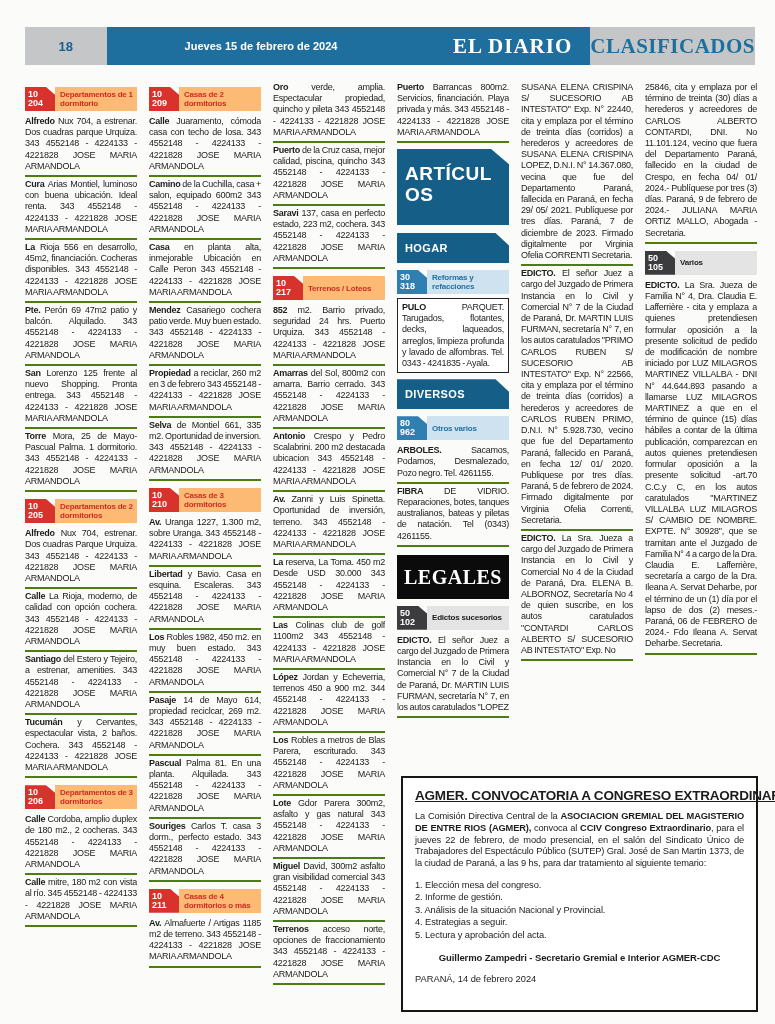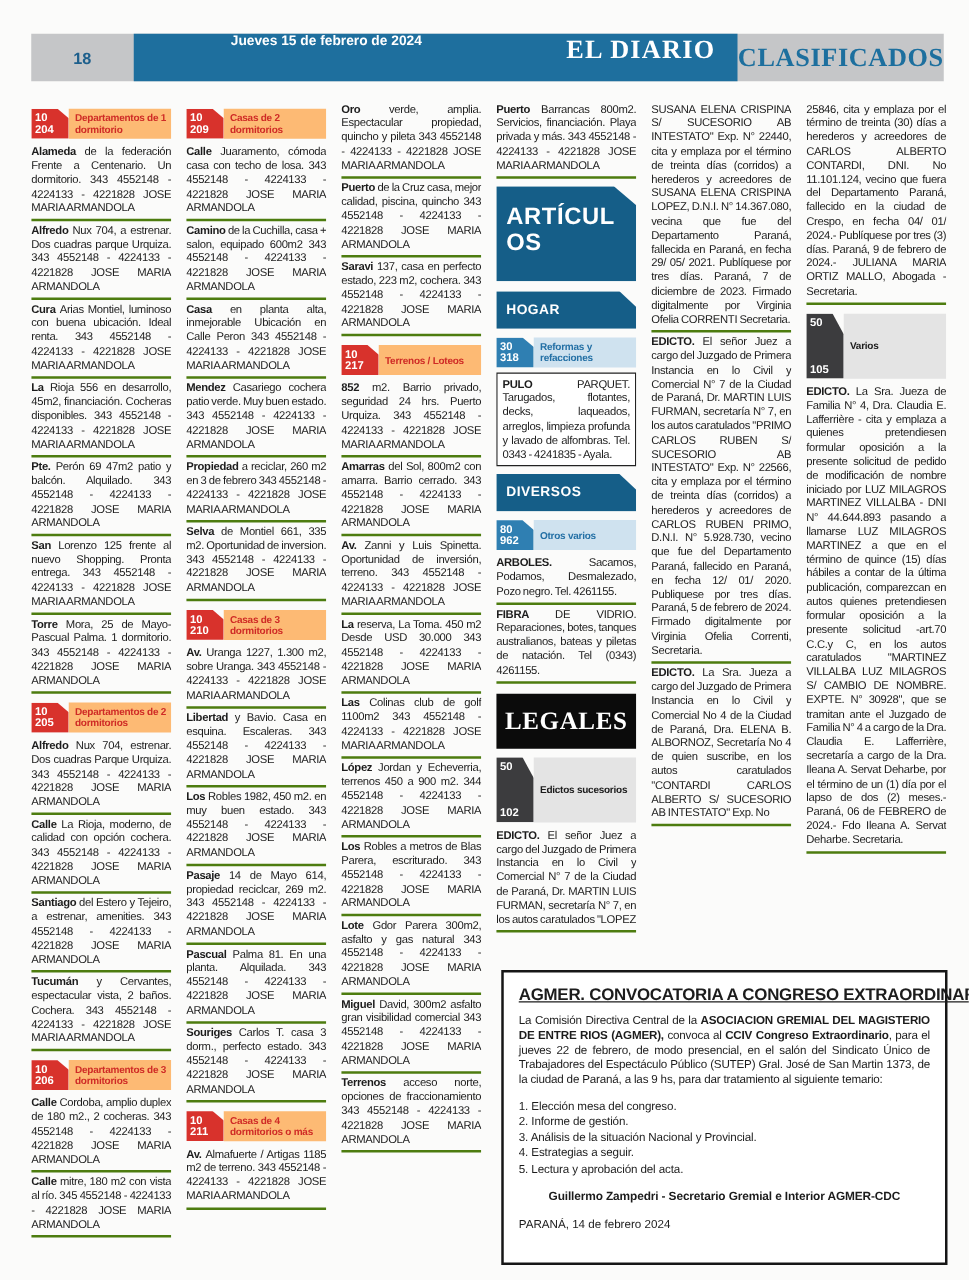--- a/index.html
+++ b/index.html
@@ -7,21 +7,21 @@
     width:775px;height:1024px;position:relative;background:#fbfbfa;
     font-family:"Liberation Sans",sans-serif;color:#1c1c1c;overflow:hidden;
   }
   
   .masthead-bar{
     position:absolute;left:25px;top:27px;width:730px;height:38px;
     background:#c5c6c8;display:flex;align-items:stretch;
   }
   .page-num{width:83px;display:flex;align-items:center;justify-content:center;
     color:#1d5f8c;font-weight:bold;font-size:13px;}
-  .masthead-blue{width:492px;background:#1e6f9e;display:flex;}
+  .masthead-blue{width:492px;background:#1e6f9e;display:flex;align-items:center;}
   .masthead-date{color:#fff;font-weight:bold;font-size:11px;padding-left:78px;flex:1;}
   .masthead-title{color:#fff;font-family:"Liberation Serif",serif;font-weight:bold;
     font-size:21px;letter-spacing:1px;padding-right:18px;white-space:nowrap;}
   .masthead-section{flex:1;display:flex;align-items:center;justify-content:center;
     color:#1d6f9e;font-family:"Liberation Serif",serif;font-weight:bold;
     font-size:21px;letter-spacing:.5px;white-space:nowrap;}
   
   #columns{
     position:absolute;left:25px;top:80px;width:732px;height:936px;
     display:flex;gap:12px;overflow:hidden;
@@ -44,21 +44,21 @@
   }
   .cat-label{
     flex:1;font-weight:bold;font-size:8px;line-height:9px;
     padding:3px 2px 3px 5px;display:flex;align-items:center;
     letter-spacing:-0.2px;
   }
   .cat.red .cat-tag{background:#d8322c;}
   .cat.red .cat-label{background:#fdba74;color:#cf2b26;}
   .cat.blue .cat-tag{background:#2f7fb2;}
   .cat.blue .cat-label{background:#cfe2ef;color:#2470a5;}
-  .cat.dark .cat-tag{background:#3c3c3e;gap:28px;}
+  .cat.dark .cat-tag{background:#3c3c3e;}
   .cat.dark .cat-label{background:#e4e4e4;color:#1c1c1c;}
   
   .banner-big{
     background:#155e88;color:#fff;font-weight:bold;font-size:19px;line-height:21px;
     padding:14px 6px 20px 8px;margin:6px 0 8px;letter-spacing:.5px;word-break:break-all;
     clip-path:polygon(0 0,84% 0,100% 20%,100% 100%,0 100%);
   }
   .banner-bar{
     background:#155e88;color:#fff;font-weight:bold;font-size:11px;line-height:12px;
     padding:9px 8px;margin:6px 0 6px;letter-spacing:.4px;
@@ -97,21 +97,20 @@
 
 <div id="columns">
     <div class="col">
       <div class="cat red">
         <div class="cat-tag">
           <span>10</span>
           <span>204</span>
         </div>
         <div class="cat-label">Departamentos de 1 dormitorio</div>
       </div>
-      <div class="ad"><b class="lead">Alameda </b>de la federación Frente a Centenario. Un dormitorio. 343 4552148 - 4224133 - 4221828 JOSE MARIA ARMANDOLA</div>
       <div class="ad"><b class="lead">Alfredo </b>Nux 704, a estrenar. Dos cuadras parque Urquiza. 343 4552148 - 4224133 - 4221828 JOSE MARIA ARMANDOLA</div>
       <div class="ad"><b class="lead">Cura </b>Arias Montiel, luminoso con buena ubicación. Ideal renta. 343 4552148 - 4224133 - 4221828 JOSE MARIA ARMANDOLA</div>
       <div class="ad"><b class="lead">La </b>Rioja 556 en desarrollo, 45m2, financiación. Cocheras disponibles. 343 4552148 - 4224133 - 4221828 JOSE MARIA ARMANDOLA</div>
       <div class="ad"><b class="lead">Pte. </b>Perón 69 47m2 patio y balcón. Alquilado. 343 4552148 - 4224133 - 4221828 JOSE MARIA ARMANDOLA</div>
       <div class="ad"><b class="lead">San </b>Lorenzo 125 frente al nuevo Shopping. Pronta entrega. 343 4552148 - 4224133 - 4221828 JOSE MARIA ARMANDOLA</div>
       <div class="ad"><b class="lead">Torre </b>Mora, 25 de Mayo-Pascual Palma. 1 dormitorio. 343 4552148 - 4224133 - 4221828 JOSE MARIA ARMANDOLA</div>
       <div class="cat red">
         <div class="cat-tag">
           <span>10</span>
           <span>205</span>
@@ -174,20 +173,21 @@
       <div class="ad"><b class="lead">Saravi </b>137, casa en perfecto estado, 223 m2, cochera. 343 4552148 - 4224133 - 4221828 JOSE MARIA ARMANDOLA</div>
       <div class="cat red">
         <div class="cat-tag">
           <span>10</span>
           <span>217</span>
         </div>
         <div class="cat-label">Terrenos / Loteos</div>
       </div>
       <div class="ad"><b class="lead">852 </b>m2. Barrio privado, seguridad 24 hrs. Puerto Urquiza. 343 4552148 - 4224133 - 4221828 JOSE MARIA ARMANDOLA</div>
       <div class="ad"><b class="lead">Amarras </b>del Sol, 800m2 con amarra. Barrio cerrado. 343 4552148 - 4224133 - 4221828 JOSE MARIA ARMANDOLA</div>
+      <div class="ad"><b class="lead">Antonio </b>Crespo y Pedro Scalabrini. 200 m2 destacada ubicacion 343 4552148 - 4224133 - 4221828 JOSE MARIA ARMANDOLA</div>
       <div class="ad"><b class="lead">Av. </b>Zanni y Luis Spinetta. Oportunidad de inversión, terreno. 343 4552148 - 4224133 - 4221828 JOSE MARIA ARMANDOLA</div>
       <div class="ad"><b class="lead">La </b>reserva, La Toma. 450 m2 Desde USD 30.000 343 4552148 - 4224133 - 4221828 JOSE MARIA ARMANDOLA</div>
       <div class="ad"><b class="lead">Las </b>Colinas club de golf 1100m2 343 4552148 - 4224133 - 4221828 JOSE MARIA ARMANDOLA</div>
       <div class="ad"><b class="lead">López </b>Jordan y Echeverria, terrenos 450 a 900 m2. 344 4552148 - 4224133 - 4221828 JOSE MARIA ARMANDOLA</div>
       <div class="ad"><b class="lead">Los </b>Robles a metros de Blas Parera, escriturado. 343 4552148 - 4224133 - 4221828 JOSE MARIA ARMANDOLA</div>
       <div class="ad"><b class="lead">Lote </b>Gdor Parera 300m2, asfalto y gas natural 343 4552148 - 4224133 - 4221828 JOSE MARIA ARMANDOLA</div>
       <div class="ad"><b class="lead">Miguel </b>David, 300m2 asfalto gran visibilidad comercial 343 4552148 - 4224133 - 4221828 JOSE MARIA ARMANDOLA</div>
       <div class="ad"><b class="lead">Terrenos </b>acceso norte, opciones de fraccionamiento 343 4552148 - 4224133 - 4221828 JOSE MARIA ARMANDOLA</div>
     </div>
     <div class="col">

